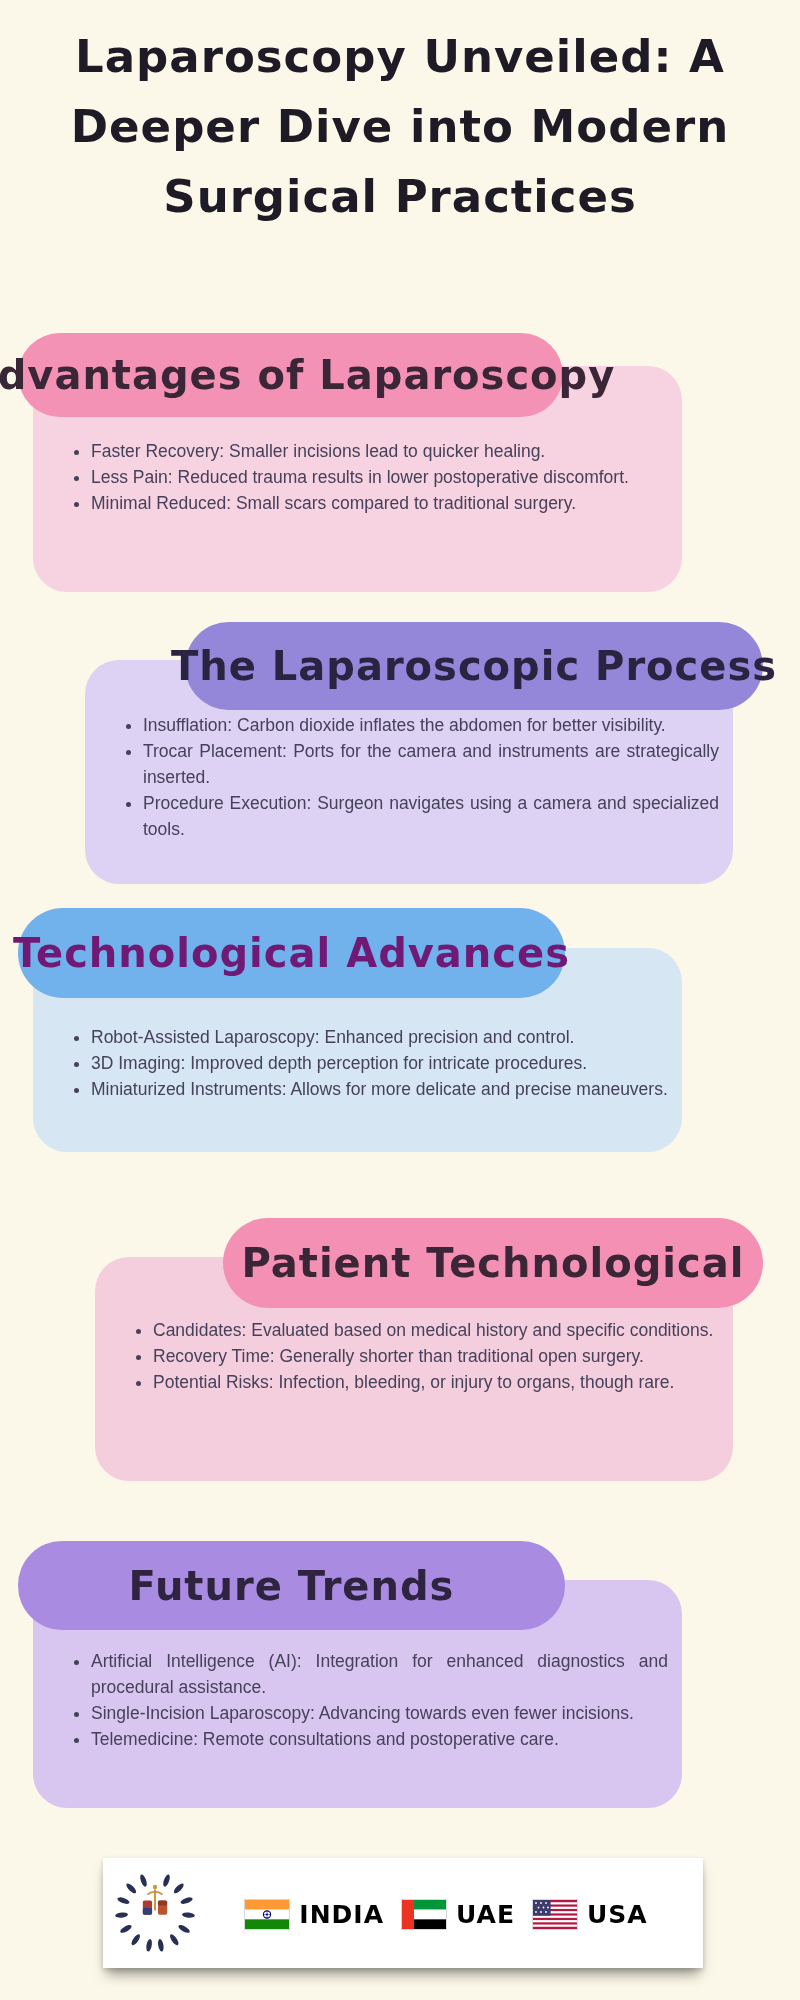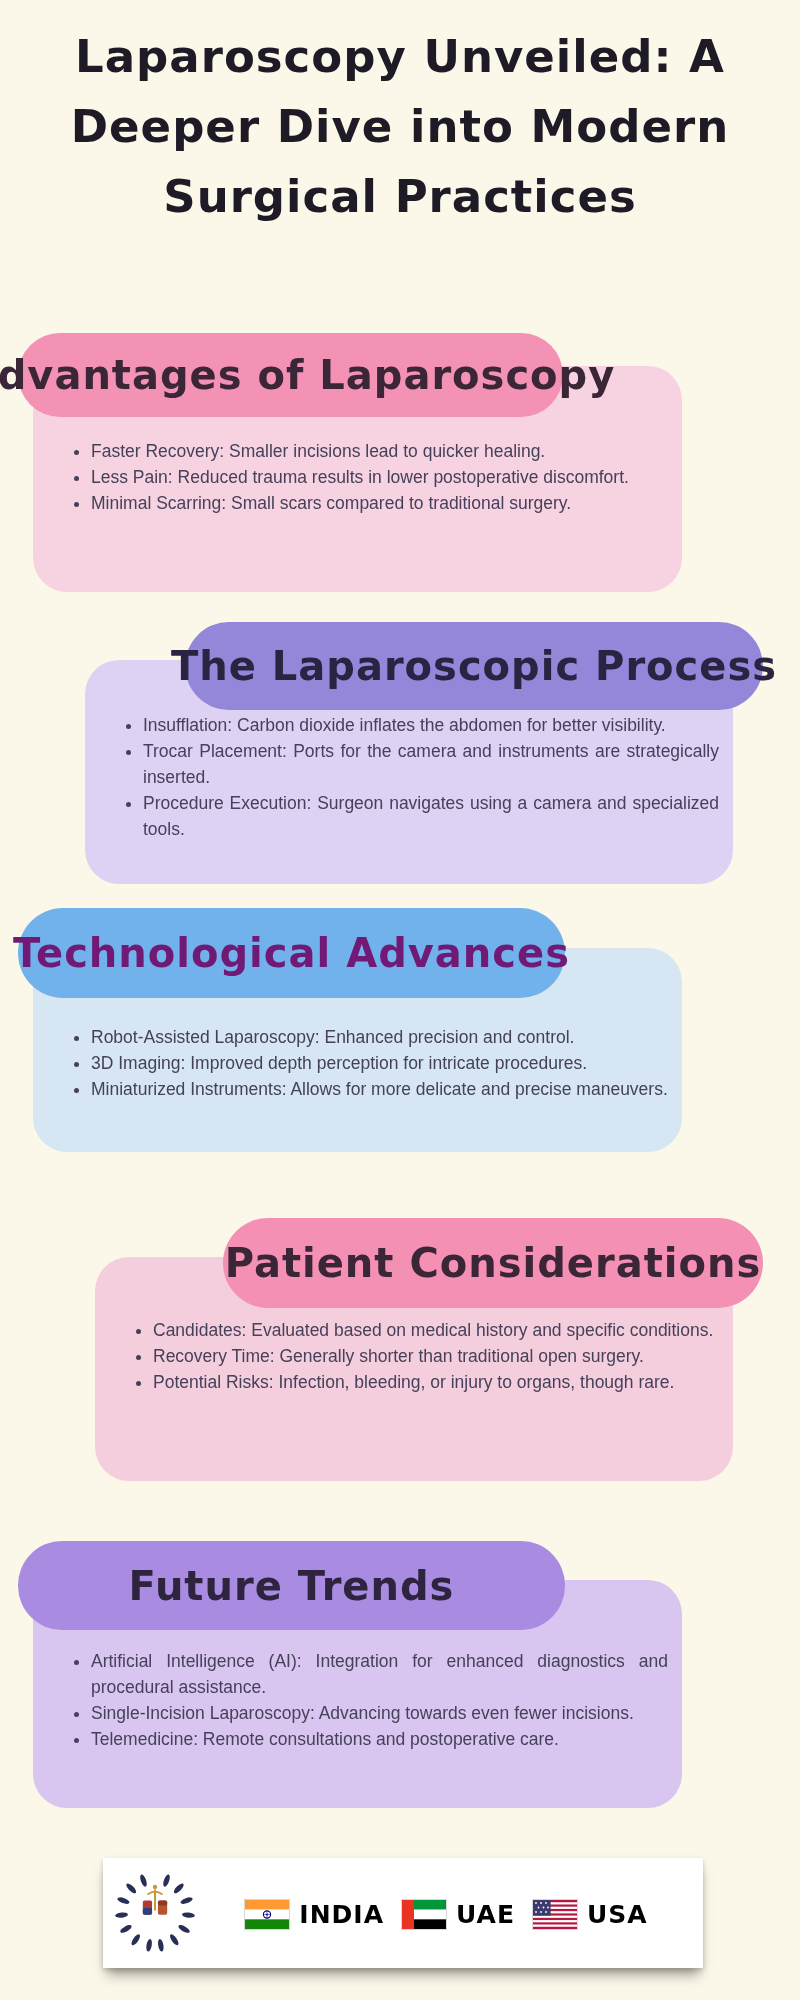--- a/index.html
+++ b/index.html
@@ -68,21 +68,21 @@
 </head>
 <body style="background-color: rgb(251, 248, 233);">
 
 <h1 class="title" style="color: rgb(30, 26, 38);">Laparoscopy Unveiled: A Deeper Dive into Modern Surgical Practices</h1>
 
 <div>
   <div class="card s1-card" style="background-color: rgb(247, 211, 225);">
     <ul class="bullets" style="color: rgb(69, 65, 90);">
         <li>Faster Recovery: Smaller incisions lead to quicker healing.</li>
         <li>Less Pain: Reduced trauma results in lower postoperative discomfort.</li>
-        <li>Minimal Scarring: Small scars compared to traditional surgery.</li>
+        <li>Minimal Reduced: Small scars compared to traditional surgery.</li>
       </ul>
   </div>
   <div class="pill s1-pill" style="background-color: rgb(243, 146, 181);">
     <span class="pill-text" style="color: rgb(58, 38, 55);">Advantages of Laparoscopy</span>
   </div>
 </div>
 
 <div>
   <div class="card s2-card" style="background-color: rgb(221, 210, 243);">
     <ul class="bullets" style="color: rgb(69, 65, 90);">
@@ -111,21 +111,21 @@
 
 <div>
   <div class="card s4-card" style="background-color: rgb(245, 206, 221);">
     <ul class="bullets" style="color: rgb(69, 65, 90);">
         <li>Candidates: Evaluated based on medical history and specific conditions.</li>
         <li>Recovery Time: Generally shorter than traditional open surgery.</li>
         <li>Potential Risks: Infection, bleeding, or injury to organs, though rare.</li>
       </ul>
   </div>
   <div class="pill s4-pill" style="background-color: rgb(244, 144, 180);">
-    <span class="pill-text" style="color: rgb(58, 38, 55);">Patient Considerations</span>
+    <span class="pill-text" style="color: rgb(58, 38, 55);">Patient Technological</span>
   </div>
 </div>
 
 <div>
   <div class="card s5-card" style="background-color: rgb(217, 198, 240);">
     <ul class="bullets" style="color: rgb(69, 65, 90);">
         <li>Artificial Intelligence (AI): Integration for enhanced diagnostics and procedural assistance.</li>
         <li>Single-Incision Laparoscopy: Advancing towards even fewer incisions.</li>
         <li>Telemedicine: Remote consultations and postoperative care.</li>
       </ul>

